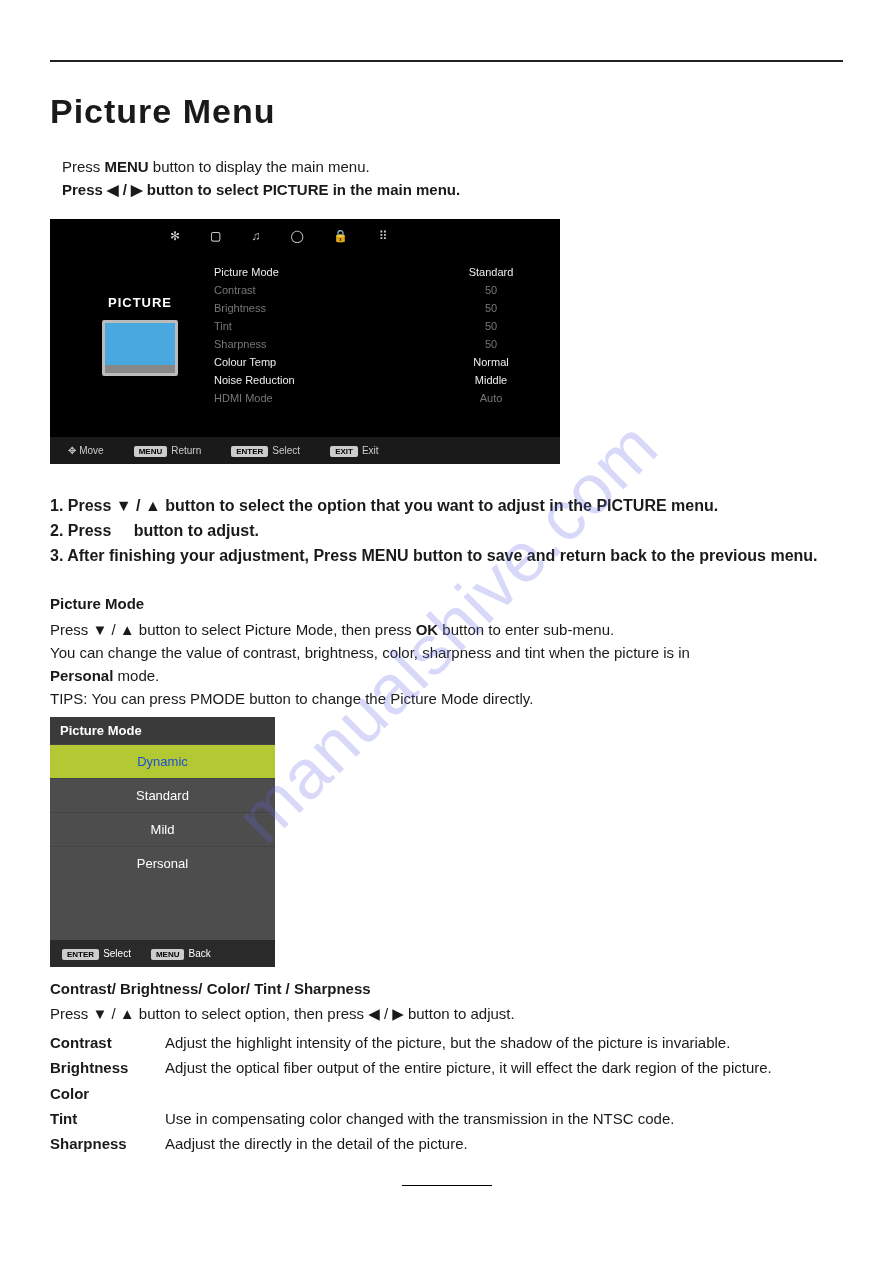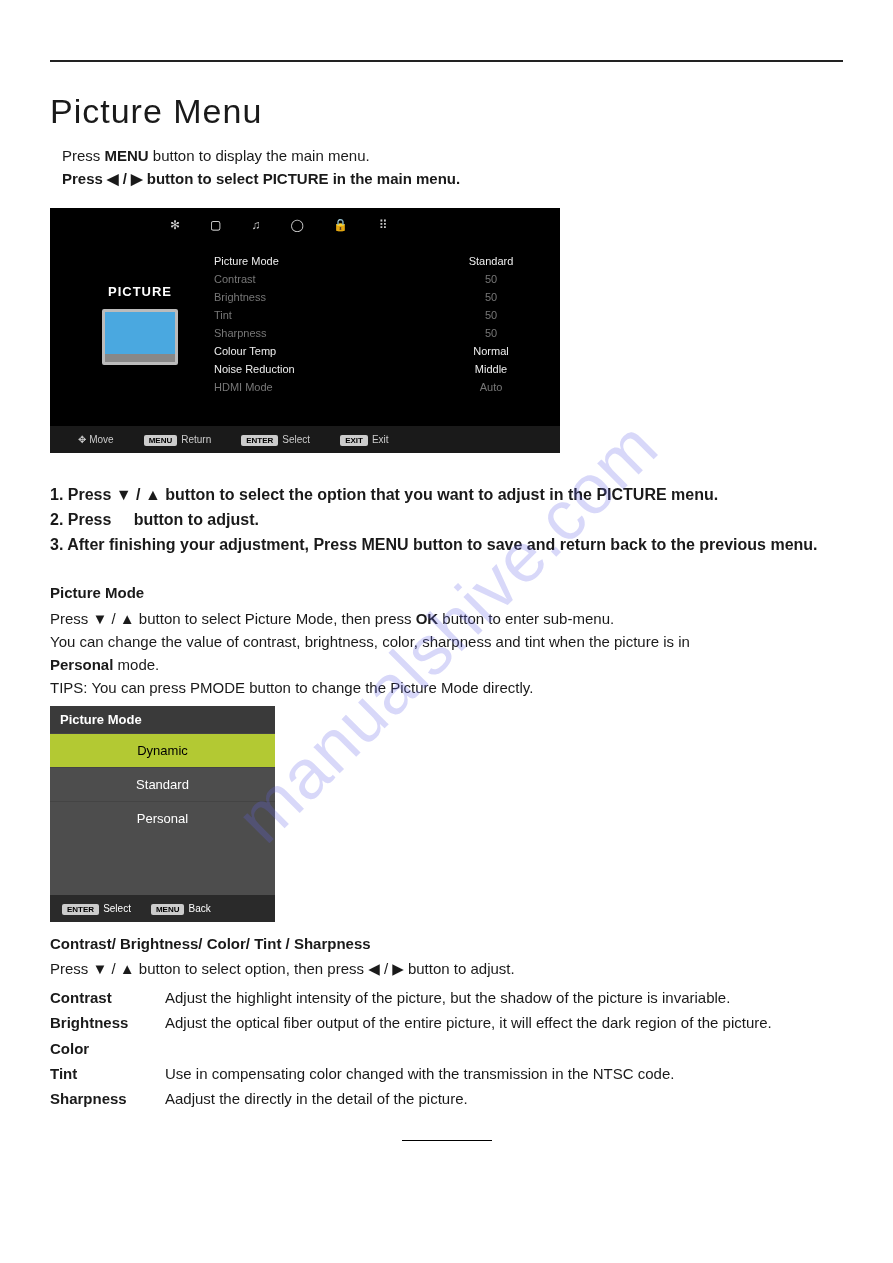--- a/index.html
+++ b/index.html
@@ -1,46 +1,46 @@
 <!DOCTYPE html>
 <html><head>
 <meta charset="utf-8">
 <style>
 body{margin:0;background:#fff;font-family:Arial,Helvetica,sans-serif;color:#1a1a1a}
 .page{width:893px;min-height:1263px;margin:0 auto;padding:60px 50px 40px;box-sizing:border-box;position:relative}
 .hr-top{border:0;border-top:2px solid #222;margin:0 0 30px}
-.title{font-size:34px;font-weight:400;letter-spacing:1px;margin:0 0 14px}
+.title{font-size:34px;font-weight:700;letter-spacing:1px;margin:0 0 25px}
 .intro{font-size:15px;line-height:1.5;margin:0 12px 18px}
 .intro b{font-weight:700}
 
 .osd{width:510px;background:#000;color:#ddd;font-size:11px;margin:0 0 30px}
 .osd-top{display:flex;gap:30px;padding:10px 20px;justify-content:flex-start;align-items:center;padding-left:120px}
 .osd-top span{color:#ccc;font-size:12px}
 .osd-body{display:flex;padding:10px 20px 30px}
 .osd-left{width:140px;display:flex;flex-direction:column;align-items:center;justify-content:center;gap:10px}
 .osd-left-title{color:#fff;font-weight:700;font-size:13px;letter-spacing:1px}
 .tv-thumb{width:70px;height:50px;background:#4aa8e0;border:3px solid #bbb;border-radius:2px;box-shadow:inset 0 -8px 0 #888}
 .osd-right{flex:1}
 .osd-table{width:100%;border-collapse:collapse}
 .osd-table td{padding:3px 4px;font-size:11px}
 .osd-table .dim td{color:#777}
 .osd-table .lbl{color:#eee}
 .osd-table .val{text-align:center;color:#eee;width:90px}
-.osd-foot{display:flex;gap:30px;padding:8px 28px;background:#1a1a1a;align-items:flex-end;font-size:10px;color:#ccc}
+.osd-foot{display:flex;gap:30px;padding:8px 18px;background:#1a1a1a;align-items:flex-end;font-size:10px;color:#ccc}
 .osd-foot .key{background:#ccc;color:#000;padding:1px 5px;border-radius:2px;font-size:8px;margin-right:4px;font-weight:700}
 
 .steps{font-size:16px;line-height:1.55;margin:4px 0 24px}
 .steps b{font-weight:700}
 .section{font-size:15px;line-height:1.55;margin-bottom:6px}
 .section h4{font-size:15px;font-weight:700;margin:0 0 2px}
 
 .submenu{width:225px;margin:4px 0 10px;background:#2a2a2a;color:#fff;font-size:13px}
 .submenu .hdr{background:#3a3a3a;color:#fff;padding:6px 10px;font-weight:700}
 .submenu .opt{text-align:center;padding:9px 0;border-top:1px solid #444;background:#4d4d4d}
-.submenu .opt.sel{background:#b3c933;color:#000000}
+.submenu .opt.sel{background:#b3c933;color:#1d4ed8}
 .submenu .spacer{height:60px;background:#4d4d4d}
 .submenu .foot{display:flex;gap:20px;padding:8px 12px;background:#2a2a2a;font-size:10px}
 .submenu .foot .key{background:#ccc;color:#000;padding:1px 5px;border-radius:2px;font-size:8px;margin-right:4px;font-weight:700}
 
 .defs{font-size:15px;line-height:1.55}
 .defs .row{display:flex;margin-bottom:2px}
 .defs .term{width:115px;font-weight:700}
 .defs .def{flex:1}
 
 .watermark{position:absolute;left:50%;top:50%;transform:translate(-50%,-50%) rotate(-45deg);font-size:70px;color:rgba(100,100,230,.25);font-weight:400;white-space:nowrap;pointer-events:none;letter-spacing:1px}
@@ -133,20 +133,21 @@
     <span>Press ▼ / ▲ button to select Picture Mode,  then press </span><b>OK</b><span> button to enter sub-menu.</span><br>
     <span>You can change the value of  contrast, brightness, color, sharpness and tint when the picture is in</span><br>
     <b>Personal</b><span> mode.</span><br>
     <span>TIPS: You can press PMODE button  to change the Picture Mode directly.</span>
   </div>
 
   <div class="submenu">
     <div class="hdr">Picture Mode</div>
     <div class="opt sel">Dynamic</div>
     <div class="opt">Standard</div>
+    <div class="opt">Mild</div>
     <div class="opt">Personal</div>
     <div class="spacer"></div>
     <div class="foot">
       <span><span class="key">ENTER</span><span>Select</span></span>
       <span><span class="key">MENU</span><span>Back</span></span>
     </div>
   </div>
 
   <div class="section">
     <h4>Contrast/ Brightness/ Color/ Tint / Sharpness</h4>

